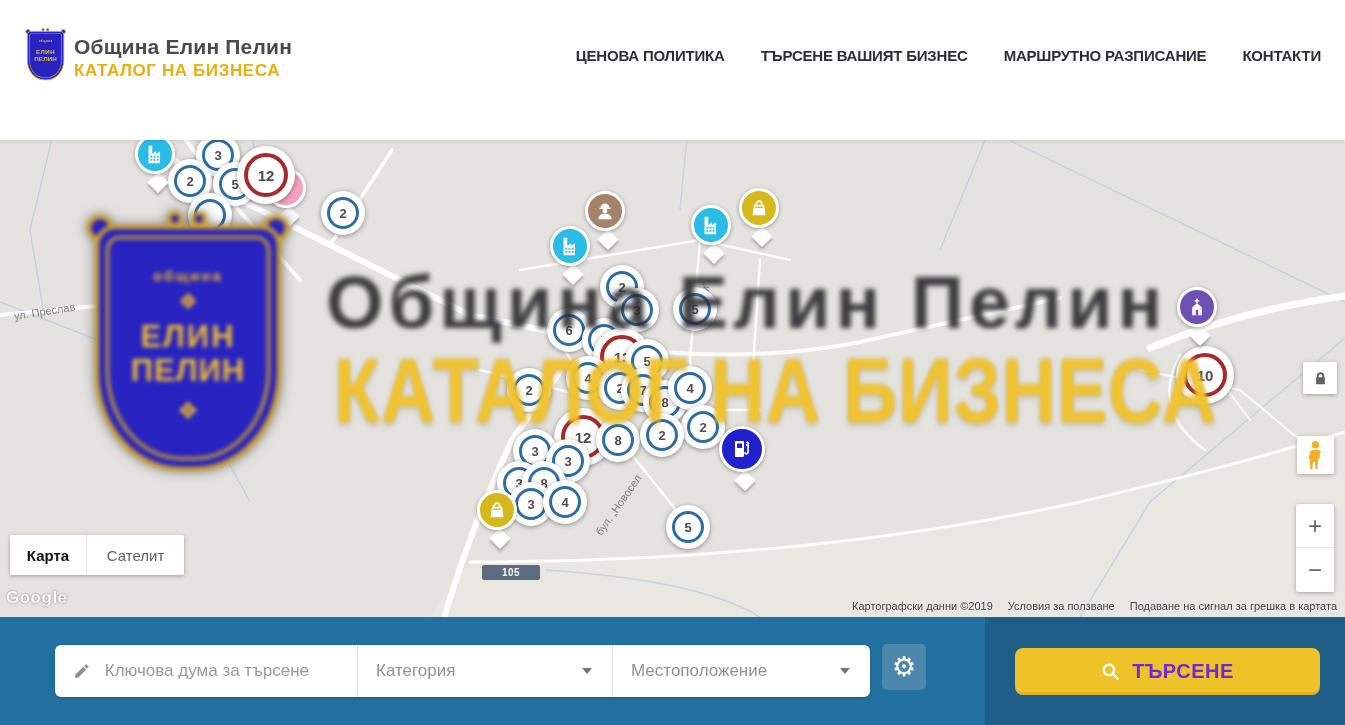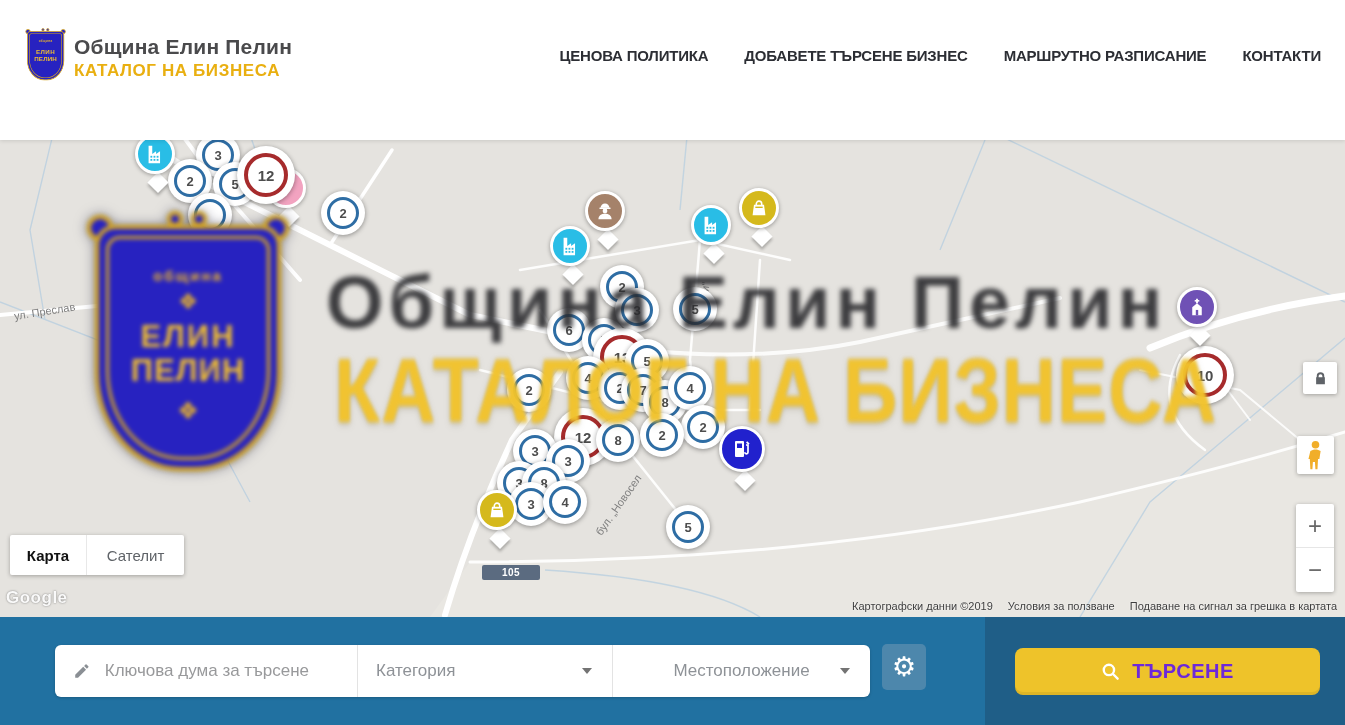--- a/index.html
+++ b/index.html
@@ -83,21 +83,21 @@
 
   
   #searchbar{position:absolute;left:0;top:617px;width:1345px;height:108px;background:#2171a1;z-index:45;}
   #search-panel{position:absolute;left:55px;top:28px;width:815px;height:52px;background:#fff;border-radius:6px;
                 display:flex;align-items:stretch;box-shadow:0 1px 3px rgba(0,0,0,.2);}
   .sp-section{display:flex;align-items:center;position:relative;}
   #sp-keyword{width:302px;padding:0 14px 0 18px;}
   #sp-keyword input{border:none;outline:none;width:100%;font-size:17px;color:#555;margin-left:12px;}
   #sp-keyword input::placeholder{color:#98999b;}
   #sp-category{width:255px;border-left:1px solid #e3e3e3;padding:0 18px;cursor:pointer;}
-  #sp-location{width:258px;border-left:1px solid #e3e3e3;padding:0 18px;cursor:pointer;border-radius:0 6px 6px 0;justify-content:center;}
+  #sp-location{width:258px;border-left:1px solid #e3e3e3;padding:0 18px;cursor:pointer;border-radius:0 6px 6px 0;}
   .sp-label{font-size:17px;color:#8e9297;}
   .caret{position:absolute;right:20px;top:50%;margin-top:-3px;width:0;height:0;
          border-left:5px solid transparent;border-right:5px solid transparent;border-top:6px solid #737373;}
   #gear-btn{position:absolute;left:882px;top:27px;width:44px;height:46px;background:#4d87ac;border-radius:5px;
             display:flex;align-items:center;justify-content:center;color:#fff;font-size:27px;cursor:pointer;line-height:1;}
   #search-right{position:absolute;left:985px;top:0;width:360px;height:108px;background:#1f5e87;}
   #search-btn{position:absolute;left:30px;top:31px;width:305px;height:47px;background:#eec32a;border:none;
               border-radius:8px;display:flex;align-items:center;justify-content:center;gap:12px;cursor:pointer;
               box-shadow:inset 0 -3px 0 rgba(0,0,0,.07);}
   #search-btn span{color:#6d28d9;font-size:20px;font-weight:bold;letter-spacing:.5px;}
@@ -437,21 +437,21 @@
         <div class="em-line1" style="top:96px">ЕЛИН</div>
         <div class="em-line2" style="top:130px">ПЕЛИН</div>
       </div>
     </div>
     <div class="logo-text">
       <div class="logo-title">Община Елин Пелин</div>
       <div class="logo-sub">КАТАЛОГ НА БИЗНЕСА</div>
     </div>
     <div id="nav">
       <a class="nav-item">ЦЕНОВА ПОЛИТИКА</a>
-      <a class="nav-item">ДОБАВЕТЕ ТЪРСЕНЕ БИЗНЕС</a>
+      <a class="nav-item">ТЪРСЕНЕ ВАШИЯТ БИЗНЕС</a>
       <a class="nav-item">МАРШРУТНО РАЗПИСАНИЕ</a>
       <a class="nav-item">КОНТАКТИ</a>
     </div>
   </div>
 
   <div id="searchbar">
     <div id="search-panel">
       <div id="sp-keyword" class="sp-section">
         <svg width="20" height="20" viewBox="0 0 24 24" fill="#8a8f94">
           <path d="M3 17.2V21h3.8L17.6 10.2l-3.8-3.8L3 17.2zM20.7 7.1a1 1 0 0 0 0-1.4l-2.4-2.4a1 1 0 0 0-1.4 0L15 5.2 18.8 9l1.9-1.9z"></path>

